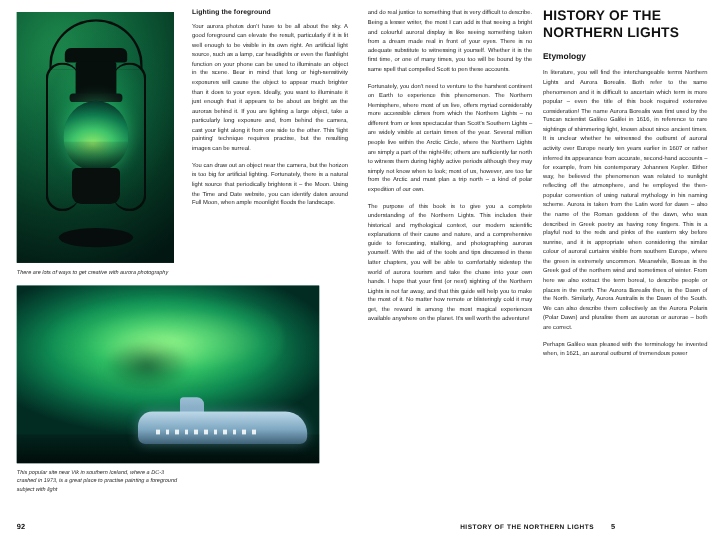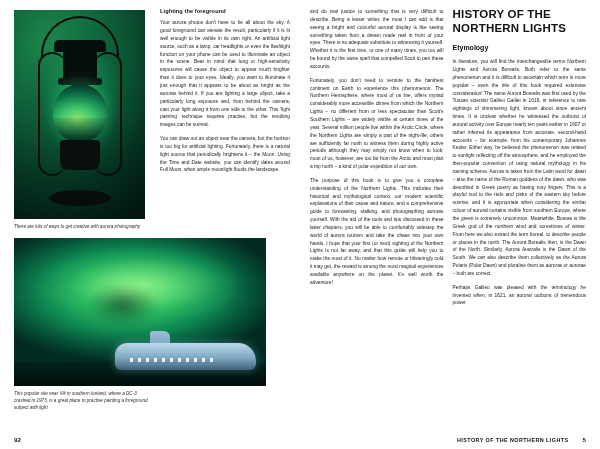--- a/index.html
+++ b/index.html
@@ -34,20 +34,21 @@
     flex-direction: column;
   }
   .page-right {
     position: relative;
     width: 300px;
     height: 449px;
     box-sizing: border-box;
     padding: 8px 14px 6px 10px;
     display: flex;
     flex-direction: column;
+    align-items: center;
   }
 
   .cols-left {
     display: flex;
     gap: 9px;
     flex: 1 1 auto;
     min-height: 0;
   }
   .col {
     width: 137px;

